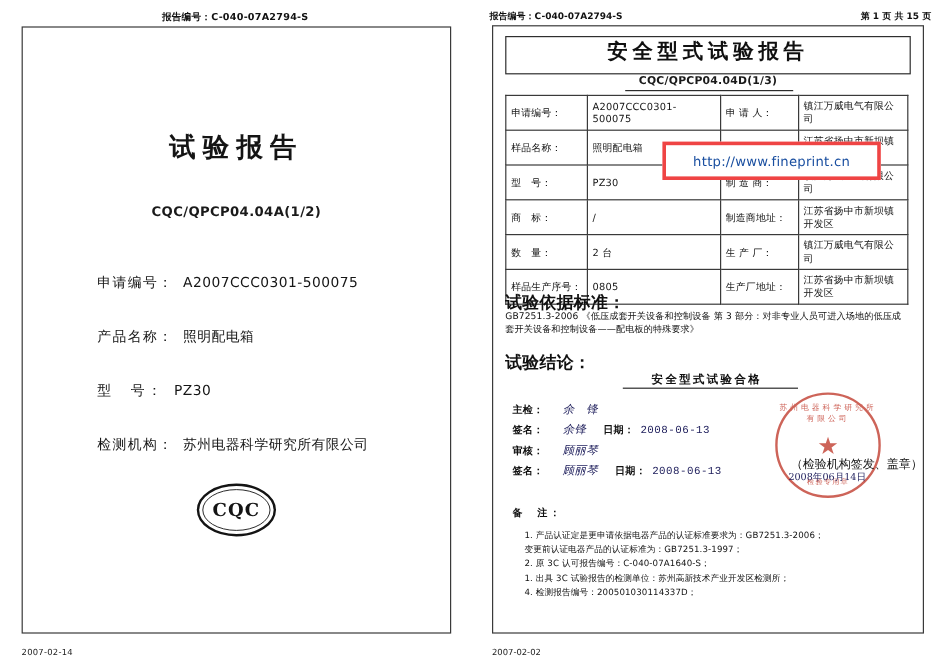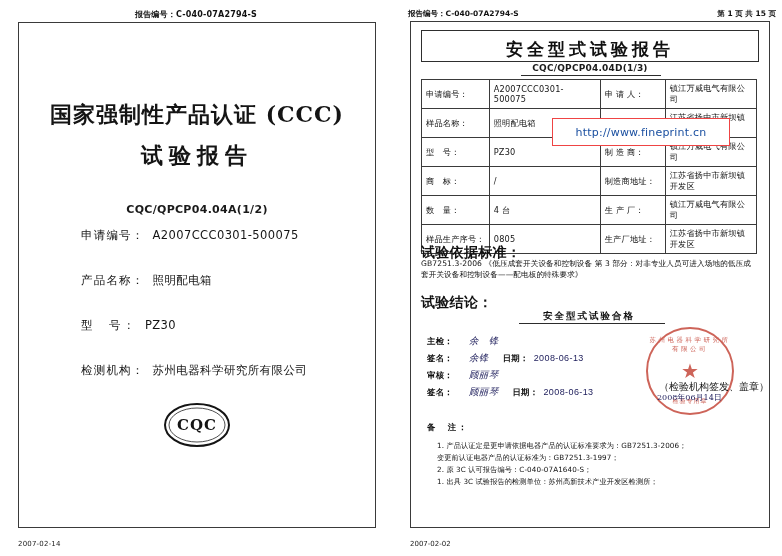--- a/index.html
+++ b/index.html
@@ -150,21 +150,21 @@
     background: #fff;
   }
   .r-title-box {
     position: absolute;
     left: 10px;
     top: 8px;
     width: 336px;
     height: 30px;
     border: 1px solid #2e2e2e;
     display: flex;
-    align-items: flex-end;
+    align-items: flex-start;
     justify-content: center;
   }
   .r-title {
     font-family: "DejaVu Serif", "Liberation Serif", serif;
     font-size: 17px;
     font-weight: bold;
     letter-spacing: 4px;
     color: #101010;
   }
   .r-subcode {
@@ -265,21 +265,21 @@
   .sig-val {
     margin-left: 16px;
     font-family: "DejaVu Serif", "Liberation Serif", serif;
     font-style: italic;
     color: #1c1c5a;
     font-size: 9.5px;
   }
   .sig-date-lab { margin-left: 14px; font-weight: bold; white-space: nowrap; }
   .sig-date-val {
     margin-left: 5px;
-    font-family: Liberation Sans, sans-serif;
+    font-family: Liberation Mono, monospace;
     color: #1c1c5a;
     font-size: 9px;
     letter-spacing: 0.4px;
   }
 
   .stamp {
     position: absolute;
     left: 235px;
     top: 305px;
     width: 84px;
@@ -359,21 +359,21 @@
   }
 
   
   .fineprint {
     position: absolute;
     left: 552px;
     top: 118px;
     width: 176px;
     height: 26px;
     background: #ffffff;
-    border: 1px solid #ef4444;
+    border: 3px solid #ef4444;
     display: flex;
     align-items: center;
     justify-content: center;
   }
   .fineprint span {
     font-family: "DejaVu Sans", "Liberation Sans", sans-serif;
     font-size: 11px;
     color: #1a4fa0;
     letter-spacing: 0.2px;
   }
@@ -382,21 +382,20 @@
 <body>
 
 <div class="page">
 
   <div class="doc-left">
     <div class="left-header">报告编号：C-040-07A2794-S</div>
 
     <div class="left-frame">
 
       <div class="left-title-block">
-        <div class="left-title1">国家强制性产品认证 (CCC)</div>
         <div class="left-title2">试验报告</div>
         <div class="left-code">CQC/QPCP04.04A(1/2)</div>
       </div>
 
       <div class="left-fields">
         <div class="lf-row">
           <span class="lf-label">申请编号：</span>
           <span class="lf-value">A2007CCC0301-500075</span>
         </div>
         <div class="lf-row">
@@ -458,21 +457,21 @@
             <td class="r-val2">镇江万威电气有限公司</td>
           </tr>
           <tr>
             <td class="r-lab">商　标：</td>
             <td class="r-val">/</td>
             <td class="r-lab2">制造商地址：</td>
             <td class="r-val2">江苏省扬中市新坝镇开发区</td>
           </tr>
           <tr>
             <td class="r-lab">数　量：</td>
-            <td class="r-val">4 台</td>
+            <td class="r-val">2 台</td>
             <td class="r-lab2">生 产 厂：</td>
             <td class="r-val2">镇江万威电气有限公司</td>
           </tr>
           <tr>
             <td class="r-lab">样品生产序号：</td>
             <td class="r-val">0805</td>
             <td class="r-lab2">生产厂地址：</td>
             <td class="r-val2">江苏省扬中市新坝镇开发区</td>
           </tr>
         </tbody>
@@ -515,20 +514,21 @@
       </div>
       <div class="seal-note">（检验机构签发、盖章）</div>
       <div class="seal-date">2008年06月14日</div>
 
       <div class="notes-label">备　注：</div>
       <div class="notes-list">
         <div>1. 产品认证定是更申请依据电器产品的认证标准要求为：GB7251.3-2006；</div>
         <div>变更前认证电器产品的认证标准为：GB7251.3-1997；</div>
         <div>2. 原 3C 认可报告编号：C-040-07A1640-S；</div>
         <div>1. 出具 3C 试验报告的检测单位：苏州高新技术产业开发区检测所；</div>
+        <div>4. 检测报告编号：200501030114337D；</div>
       </div>
     </div>
 
     <div class="right-footer">2007-02-02</div>
   </div>
 
   <div class="fineprint">
     <span>http://www.fineprint.cn</span>
   </div>
 

